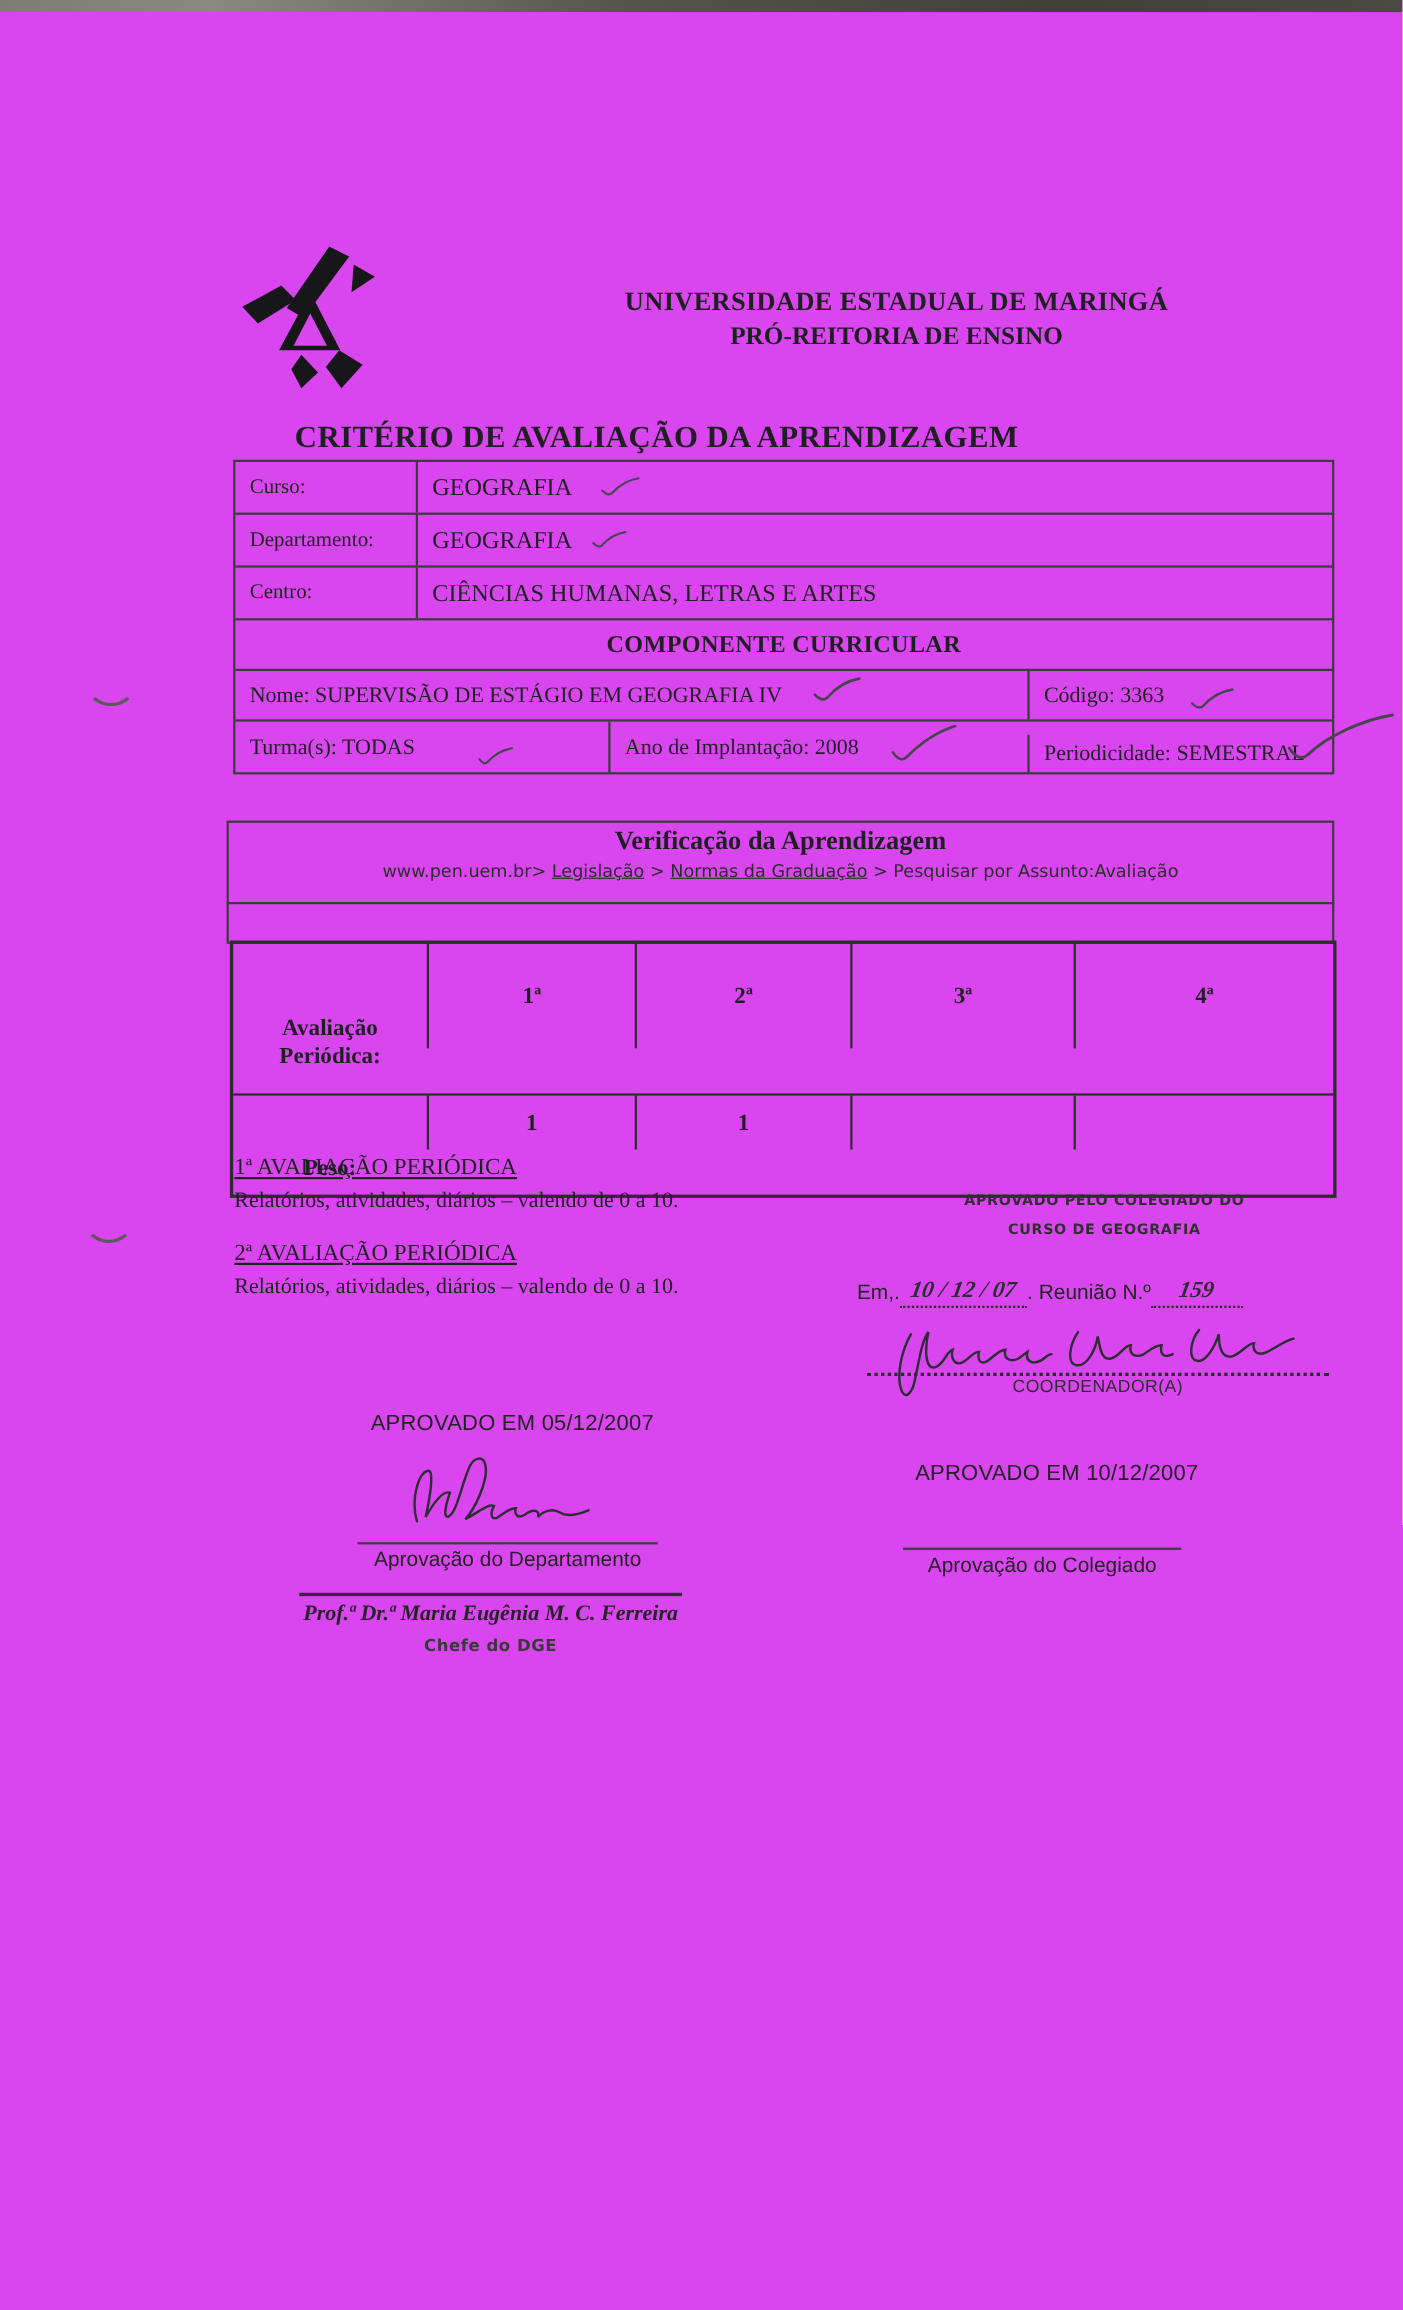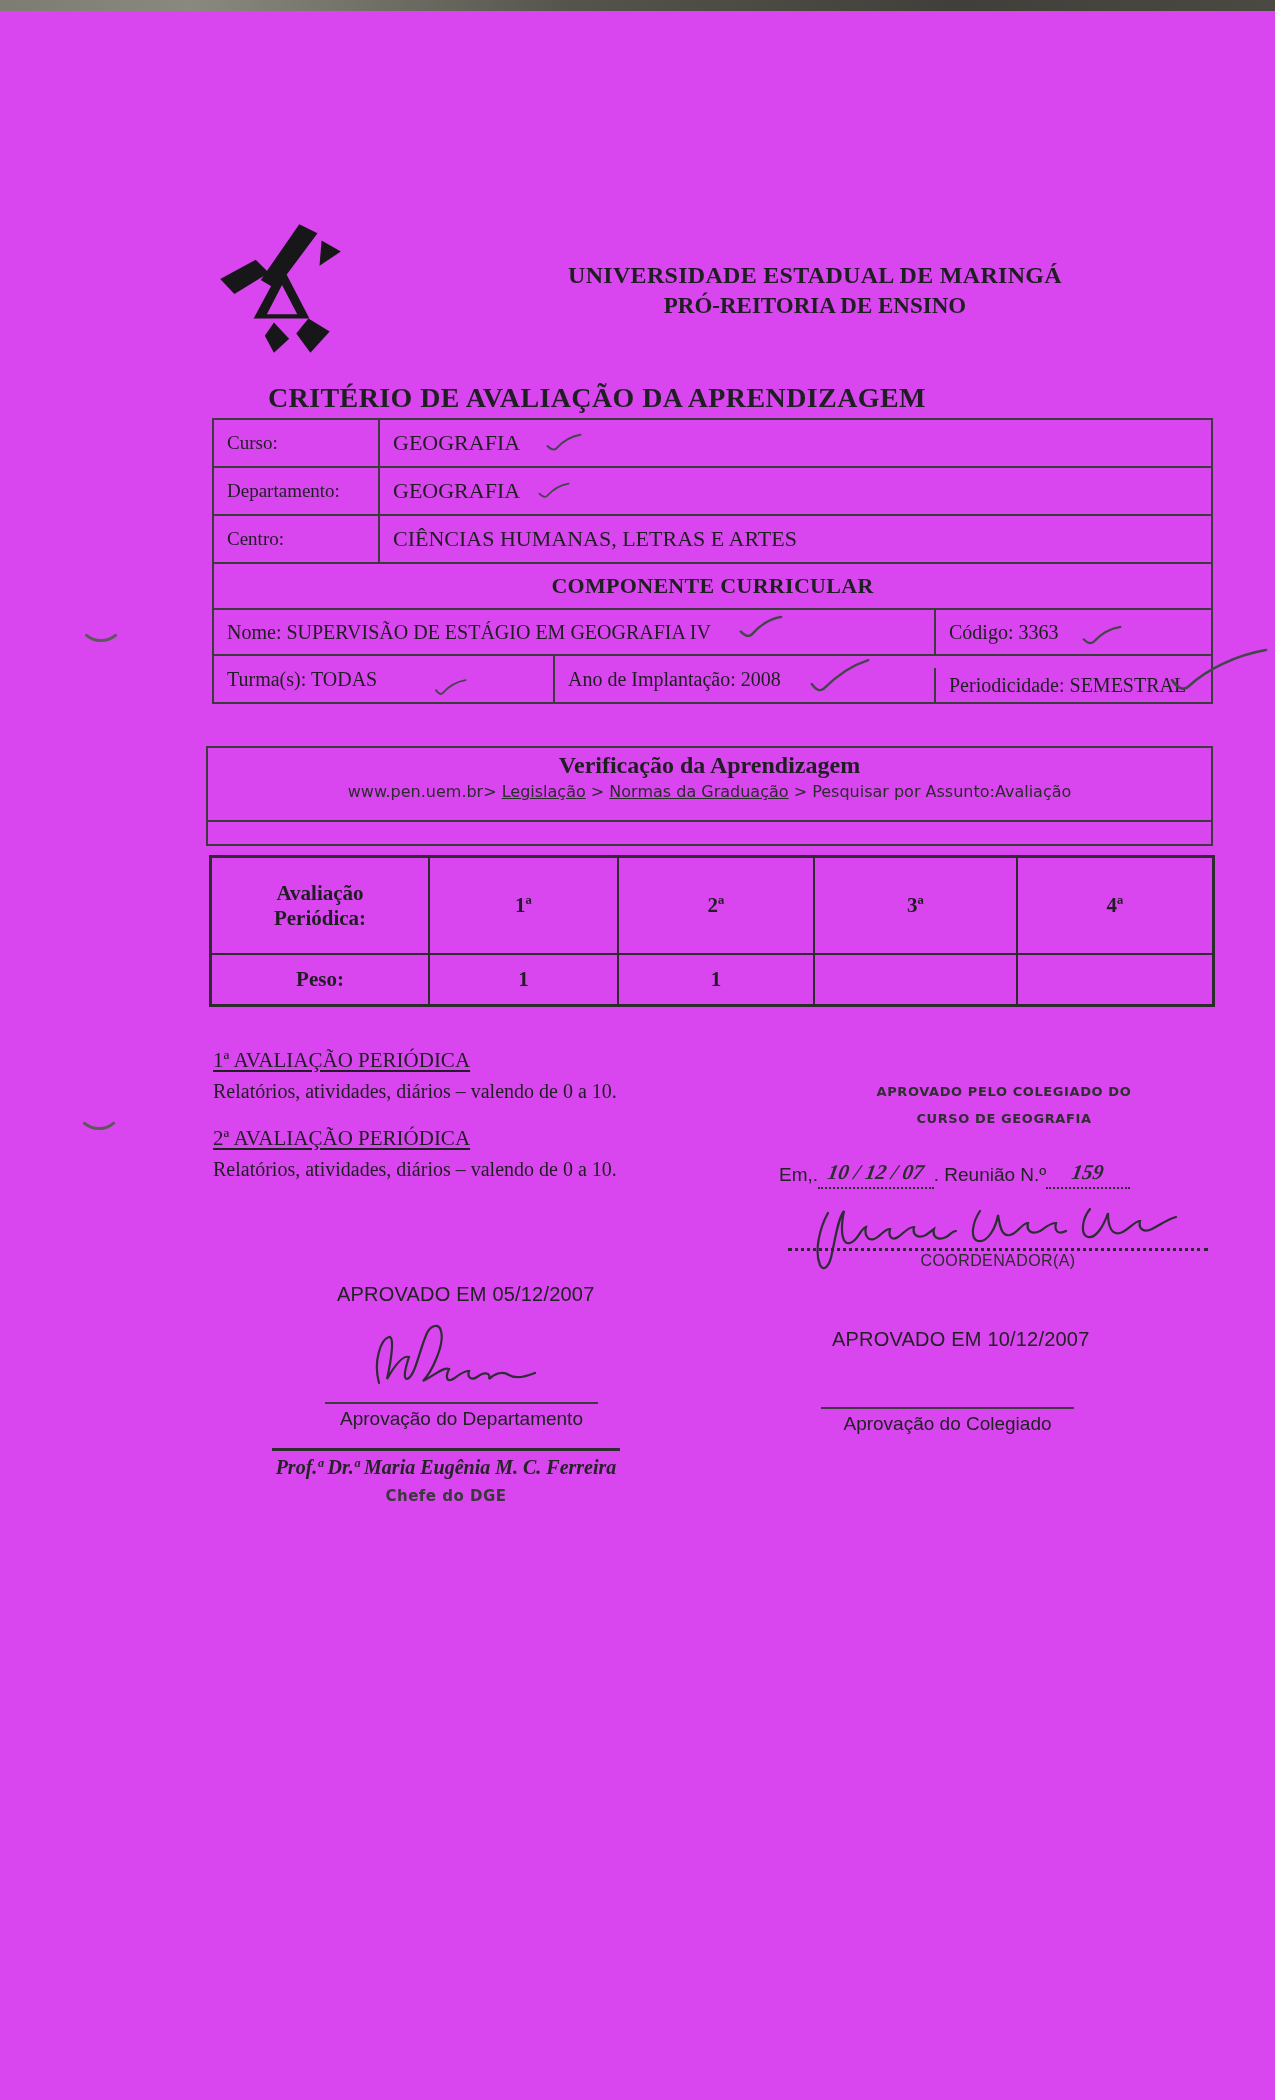--- a/index.html
+++ b/index.html
@@ -26,36 +26,36 @@
   .dt-row { display:flex; border-top:2px solid #3b3b3b; }
   .dt-row:first-child { border-top:none; }
   .dt-cell { border-left:2px solid #3b3b3b; padding:0 13px; display:flex; align-items:center; box-sizing:border-box; }
   .dt-cell:first-child { border-left:none; }
   .lbl { font-size:19px; }
   .val { font-size:22px; }
   .mid { font-size:20px; }
   .dt-header { justify-content:center; font-weight:bold; font-size:22px; letter-spacing:0.3px; }
 
   
-  .ver-box { left:206px; top:746px; width:1007px; height:100px; border:2px solid #3b3b3b; box-sizing:border-box; }
+  .ver-box { left:206px; top:746px; width:1007px; height:112px; border:2px solid #3b3b3b; box-sizing:border-box; }
   .ver-title { text-align:center; font-size:24px; font-weight:bold; margin-top:4px; }
   .breadcrumb { text-align:center; font-family:"DejaVu Sans", sans-serif; font-size:16px; color:#2c2c2e; margin-top:3px; }
   .breadcrumb .bc-link { text-decoration:underline; }
   .ver-divider { position:absolute; left:-2px; right:-2px; top:72px; border-top:2px solid #3b3b3b; }
 
   
   .av-table { left:209px; top:855px; width:1006px; border:3px solid #2c2c2c; box-sizing:border-box; }
   .av-row { display:flex; }
   .av-row + .av-row { border-top:2px solid #2c2c2c; }
   .av-cell { border-left:2px solid #2c2c2c; display:flex; align-items:center; justify-content:center;
              font-weight:bold; font-size:21px; text-align:center; box-sizing:border-box; }
   .av-cell:first-child { border-left:none; }
   .av-h { height:95px; }
   .av-p { height:49px; }
-  .c0 { width:216px; } .c1 { width:189px; } .c2 { width:196px; } .c3 { width:203px; } .c4 { flex:1; }
+  .c0 { width:176px;margin-top:41px; } .c1 { width:189px; } .c2 { width:196px; } .c3 { width:203px; } .c4 { flex:1; }
 
   
   .crit-h { font-size:21px; text-decoration:underline; text-underline-offset:3px; }
   .crit-p { font-size:20px; }
 
   
   .stamp-colegiado { left:800px; top:1078px; width:408px; text-align:center;
     font-family:"DejaVu Sans", sans-serif; font-weight:bold; font-size:13px;
     letter-spacing:0.6px; color:#2f2f31; line-height:27px; }
   .em-line { left:779px; top:1162px; font-family:"Liberation Sans", sans-serif; font-size:19px; color:#232325; white-space:nowrap; }

